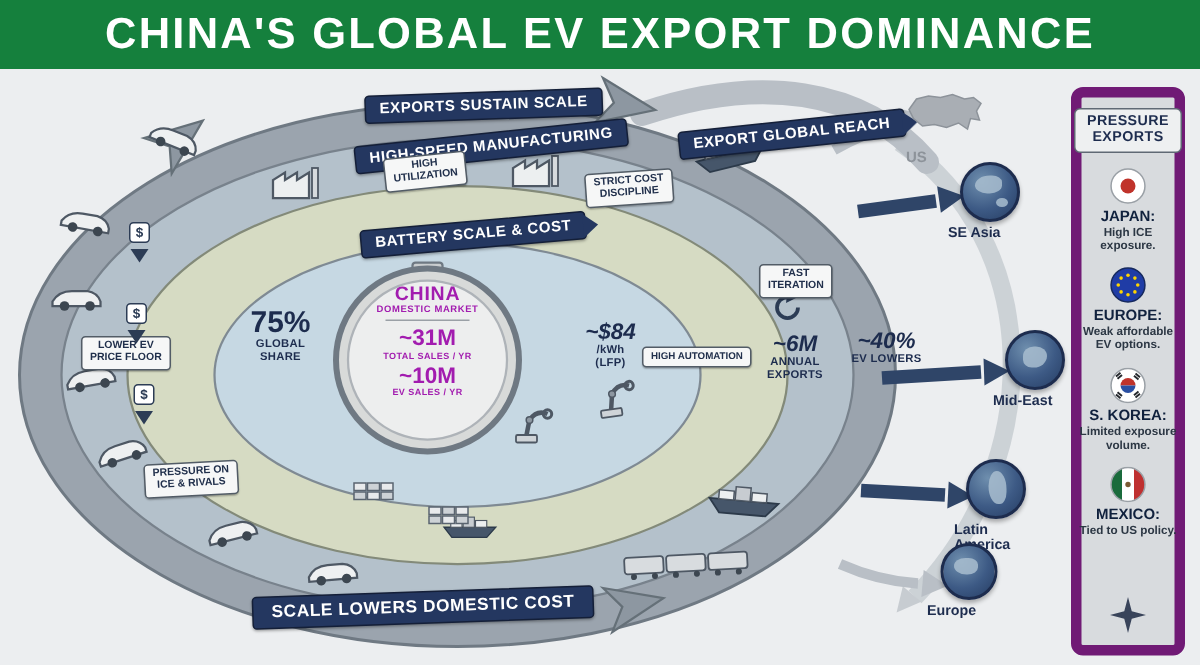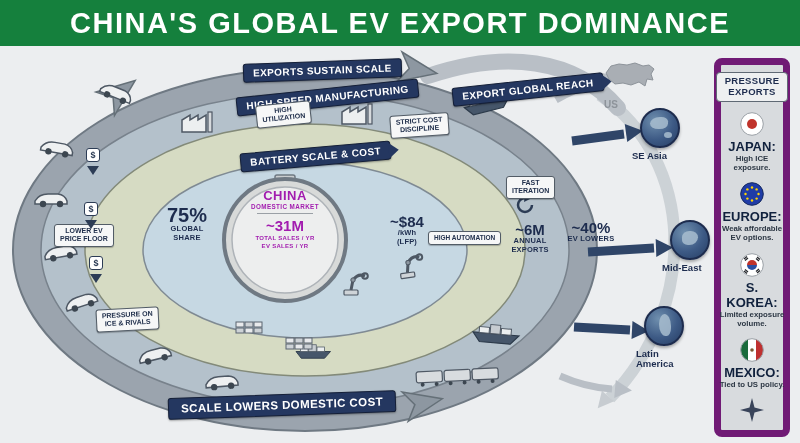--- a/index.html
+++ b/index.html
@@ -15,21 +15,21 @@
   .banner.big{font-size:11.5px;padding:4px 12px;}
   .arrow-right::after{content:"";position:absolute;right:-9px;top:50%;margin-top:-8px;
           border-top:8px solid transparent;border-bottom:8px solid transparent;
           border-left:10px solid #243760;}
   .note{position:absolute;background:#f6f7f7;border:1px solid #525c66;border-radius:3px;
         color:#21304c;font-weight:700;font-size:7px;line-height:1.2;text-align:center;
         padding:2px 5px;box-shadow:0 1px 1px rgba(0,0,0,.25);}
   .note.one{font-size:6.5px;}
   .stat{position:absolute;color:#1d2c4e;text-align:center;font-weight:800;}
   .stat .v{font-size:20px;line-height:1;}
-  .stat .v.m{font-size:15px;}
+  .stat .v.m{font-size:15px;font-style:italic;}
   .stat .l{font-size:7.5px;font-weight:700;line-height:1.15;letter-spacing:.2px;}
   .center-box{position:absolute;left:229px;top:188px;width:112px;text-align:center;color:#a21caf;}
   .c-title{font-size:13px;font-weight:800;letter-spacing:.5px;}
   .c-sub{font-size:6.3px;font-weight:700;letter-spacing:.4px;}
   .c-div{height:1px;background:#9aa0a6;width:56px;margin:3px auto 4px auto;}
   .c-val{font-size:15px;font-weight:800;line-height:1.1;}
   .c-lab{font-size:6px;font-weight:700;margin-bottom:2px;letter-spacing:.3px;}
   .dest{position:absolute;text-align:left;}
   .globe{width:40px;height:40px;border-radius:50%;margin:0 auto;position:relative;overflow:hidden;
          background:radial-gradient(circle at 35% 30%,#6f8fae,#3d5a85 55%,#263d63);
@@ -43,21 +43,21 @@
          line-height:13px;box-sizing:border-box;}
   .down-tri{position:absolute;width:0;height:0;border-left:6px solid transparent;
          border-right:6px solid transparent;border-top:9px solid #2c3c55;}
   .panel{position:absolute;left:714px;top:58px;width:76px;height:379px;background:#d8dbde;
          border:7px solid #701a75;border-radius:8px;display:flex;flex-direction:column;
          align-items:center;padding:7px 4px;box-sizing:border-box;}
   .pp-head{background:#eef0f1;border:1px solid #5f6974;border-radius:4px;padding:3px 8px;
          font-size:9.5px;font-weight:800;color:#1d2c4e;text-align:center;line-height:1.15;
          letter-spacing:.3px;}
   .pp-item{margin-top:10px;display:flex;flex-direction:column;align-items:center;text-align:center;}
-  .pp-country{font-size:13px;font-weight:800;color:#10213d;margin-top:3px;}
+  .pp-country{font-size:10px;font-weight:800;color:#10213d;margin-top:3px;}
   .pp-desc{font-size:7.8px;color:#2c3744;line-height:1.18;width:66px;font-weight:700;}
   .compass{margin-top:auto;}
 </style>
 </head>
 <body>
 
 <div class="stage">
 
   <svg class="bg" width="800" height="443" viewBox="0 0 800 443">
     <defs>
@@ -227,20 +227,21 @@
     <div class="v m">~40%</div>
     <div class="l">EV LOWERS</div>
   </div>
 
   <div class="center-box">
     <div class="c-title">CHINA</div>
     <div class="c-sub">DOMESTIC MARKET</div>
     <div class="c-div"></div>
     <div class="c-val">~31M</div>
     <div class="c-lab">TOTAL SALES / YR</div>
+    <div class="c-val">~10M</div>
     <div class="c-lab">EV SALES / YR</div>
   </div>
 
   <div class="dest" style="left:604px;top:60px;width:60px">
     <svg width="52" height="32" viewBox="0 0 52 32">
       <path d="M2,13 L7,6 L15,4 L23,5 L31,3 L39,6 L45,5 L50,9 L47,14 L49,20 L43,19 L41,26 L35,22 L27,25 L19,23 L11,24 L5,19 Z" fill="#a9aeb4" stroke="#8d939a" stroke-width="1"></path>
     </svg>
     <div class="lbl gray">US</div>
   </div>
 
@@ -260,20 +261,26 @@
   </div>
 
   <div class="dest" style="left:636px;top:306px;width:56px">
     <div class="globe">
       <div class="land" style="left:13px;top:6px;width:12px;height:22px;border-radius:50% 60% 40% 60%"></div>
     </div>
     <div class="lbl">Latin</div>
     <div class="lbl" style="margin-top:0">America</div>
   </div>
 
+  <div class="dest" style="left:618px;top:362px;width:56px">
+    <div class="globe sm">
+      <div class="land" style="left:7px;top:8px;width:16px;height:11px;border-radius:55% 45% 50% 60%"></div>
+    </div>
+    <div class="lbl">Europe</div>
+  </div>
 
   <aside class="panel">
     <div class="pp-head">
       <div>PRESSURE</div>
       <div>EXPORTS</div>
     </div>
 
     <div class="pp-item">
       <svg width="24" height="24" viewBox="0 0 24 24">
         <circle cx="12" cy="12" r="11.3" fill="#ffffff" stroke="#9aa0a6" stroke-width="1"></circle>

